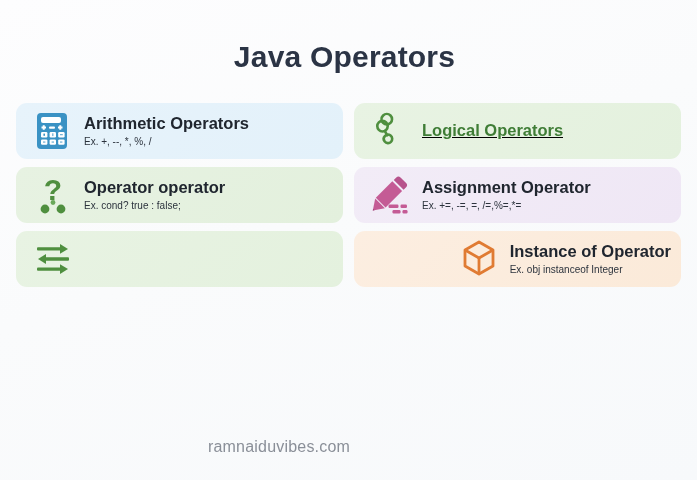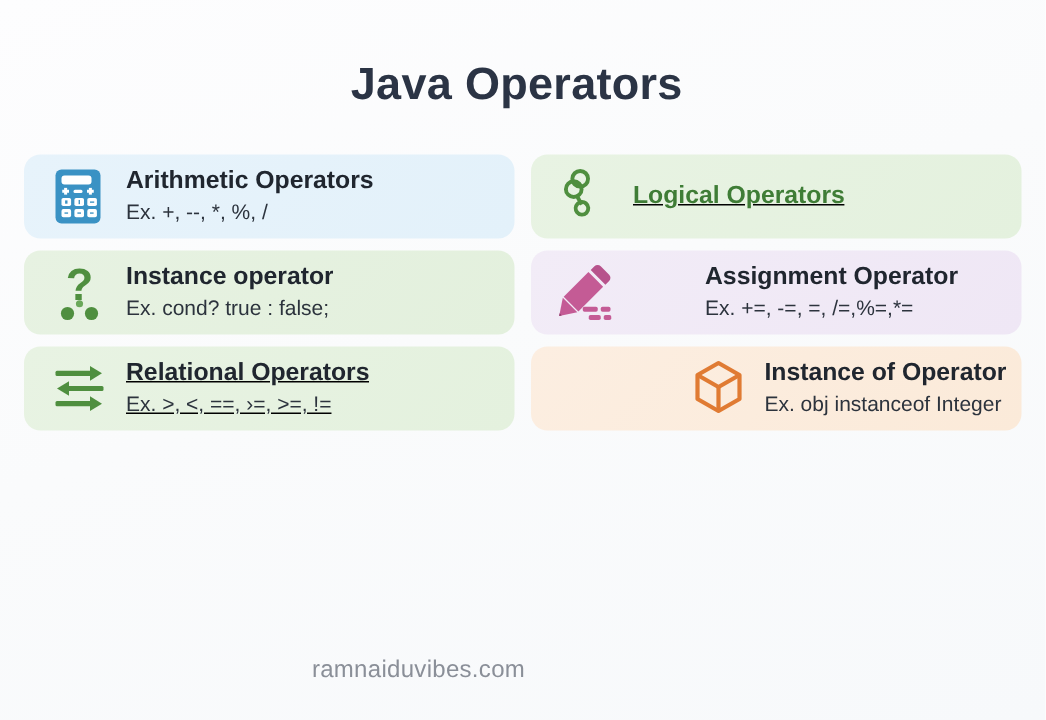--- a/index.html
+++ b/index.html
@@ -62,30 +62,30 @@
     padding-left: 6px;
     overflow: hidden;
   }
   .card-title {
     font-size: 16.5px;
     font-weight: bold;
     line-height: 1.28;
     white-space: nowrap;
   }
   .card-example {
-    font-size: 14px;
+    font-size: 10px;
     line-height: 1.4;
     margin-top: 1px;
     white-space: nowrap;
   }
 
   
   .c-blue      { background: linear-gradient(135deg,#e7f3fb 0%, #e3f1fa 100%); }
   .c-peach     { background: linear-gradient(135deg,#fdefe2 0%, #fcebdb 100%); }
-  .c-lavender  { background: linear-gradient(135deg,#f2ecf7 0%, #efe7f5 100%); gap: 48px; }
+  .c-lavender  { background: linear-gradient(135deg,#f2ecf7 0%, #efe7f5 100%); }
   .c-green     { background: linear-gradient(135deg,#e8f3e3 0%, #e4f1de 100%); text-decoration: underline; }
   .c-green2    { background: linear-gradient(135deg,#e7f2e2 0%, #e3f0dd 100%); }
   .c-blue2     { background: linear-gradient(135deg,#e6f2fa 0%, #e2f0f9 100%); }
   .c-peach2    { background: linear-gradient(135deg,#fceee1 0%, #fbead9 100%); justify-content: flex-end; }
 
   .t-navy  { color: #20262f; }
   .t-green { color: #3f7d36; }
   .e-dark  { color: #2c333d; }
   .e-green { color: #3f7d36; }
 
@@ -159,21 +159,21 @@
     <div class="card c-green2">
       <div class="card-icon">
         <svg width="40" height="44" viewBox="0 0 40 44" aria-hidden="true">
           <text x="20" y="27" text-anchor="middle" font-family="Liberation Sans, sans-serif" font-size="30" font-weight="bold" fill="#4f8f3f">?</text>
           <circle cx="20" cy="29.5" r="2.4" fill="#6aa85a"></circle>
           <circle cx="12" cy="36" r="4.4" fill="#4f8f3f"></circle>
           <circle cx="28" cy="36" r="4.4" fill="#4f8f3f"></circle>
         </svg>
       </div>
       <div class="card-text">
-        <div class="card-title t-navy">Instance operator</div>
+        <div class="card-title t-navy">Operator operator</div>
         <div class="card-example e-dark">Ex. cond? true : false;</div>
       </div>
     </div>
 
     <div class="card c-lavender">
       <div class="card-icon">
         <svg width="42" height="44" viewBox="0 0 42 44" aria-hidden="true">
           <path d="M30.5 4.5l5.6 5.6a3 3 0 0 1 0 4.2l-2.5 2.5-9.8-9.8 2.5-2.5a3 3 0 0 1 4.2 0z" fill="#b7538c"></path>
           <path d="M22.3 8.3l9.8 9.8L15.6 34.6l-9.8-9.8z" fill="#c45b95"></path>
           <path d="M5.2 25.5l9.7 9.7-12.1 2.4z" fill="#c45b95"></path>
@@ -197,24 +197,20 @@
           <g fill="#4f8f3f">
             <rect x="5" y="8.2" width="25" height="3.4" rx="1"></rect>
             <path d="M28 5 L36 9.9 L28 14.8 Z"></path>
             <rect x="12" y="18.3" width="25" height="3.4" rx="1"></rect>
             <path d="M14 15.1 L6 20 L14 24.9 Z"></path>
             <rect x="5" y="28.4" width="25" height="3.4" rx="1"></rect>
             <path d="M28 25.2 L36 30.1 L28 35 Z"></path>
           </g>
         </svg>
       </div>
-      <div class="card-text">
-        <div class="card-title t-navy">Relational Operators</div>
-        <div class="card-example e-dark">Ex. &gt;, &lt;, ==, ›=, &gt;=, !=</div>
-      </div>
     </div>
 
     <div class="card c-peach2">
       <div class="card-icon">
         <svg width="40" height="42" viewBox="0 0 40 42" aria-hidden="true">
           <g fill="none" stroke="#e07b33" stroke-width="2.8" stroke-linejoin="round">
             <path d="M20 4 L34 12 V28 L20 36 L6 28 V12 Z"></path>
             <path d="M6 12 L20 20 L34 12"></path>
             <path d="M20 20 V36"></path>
           </g>

